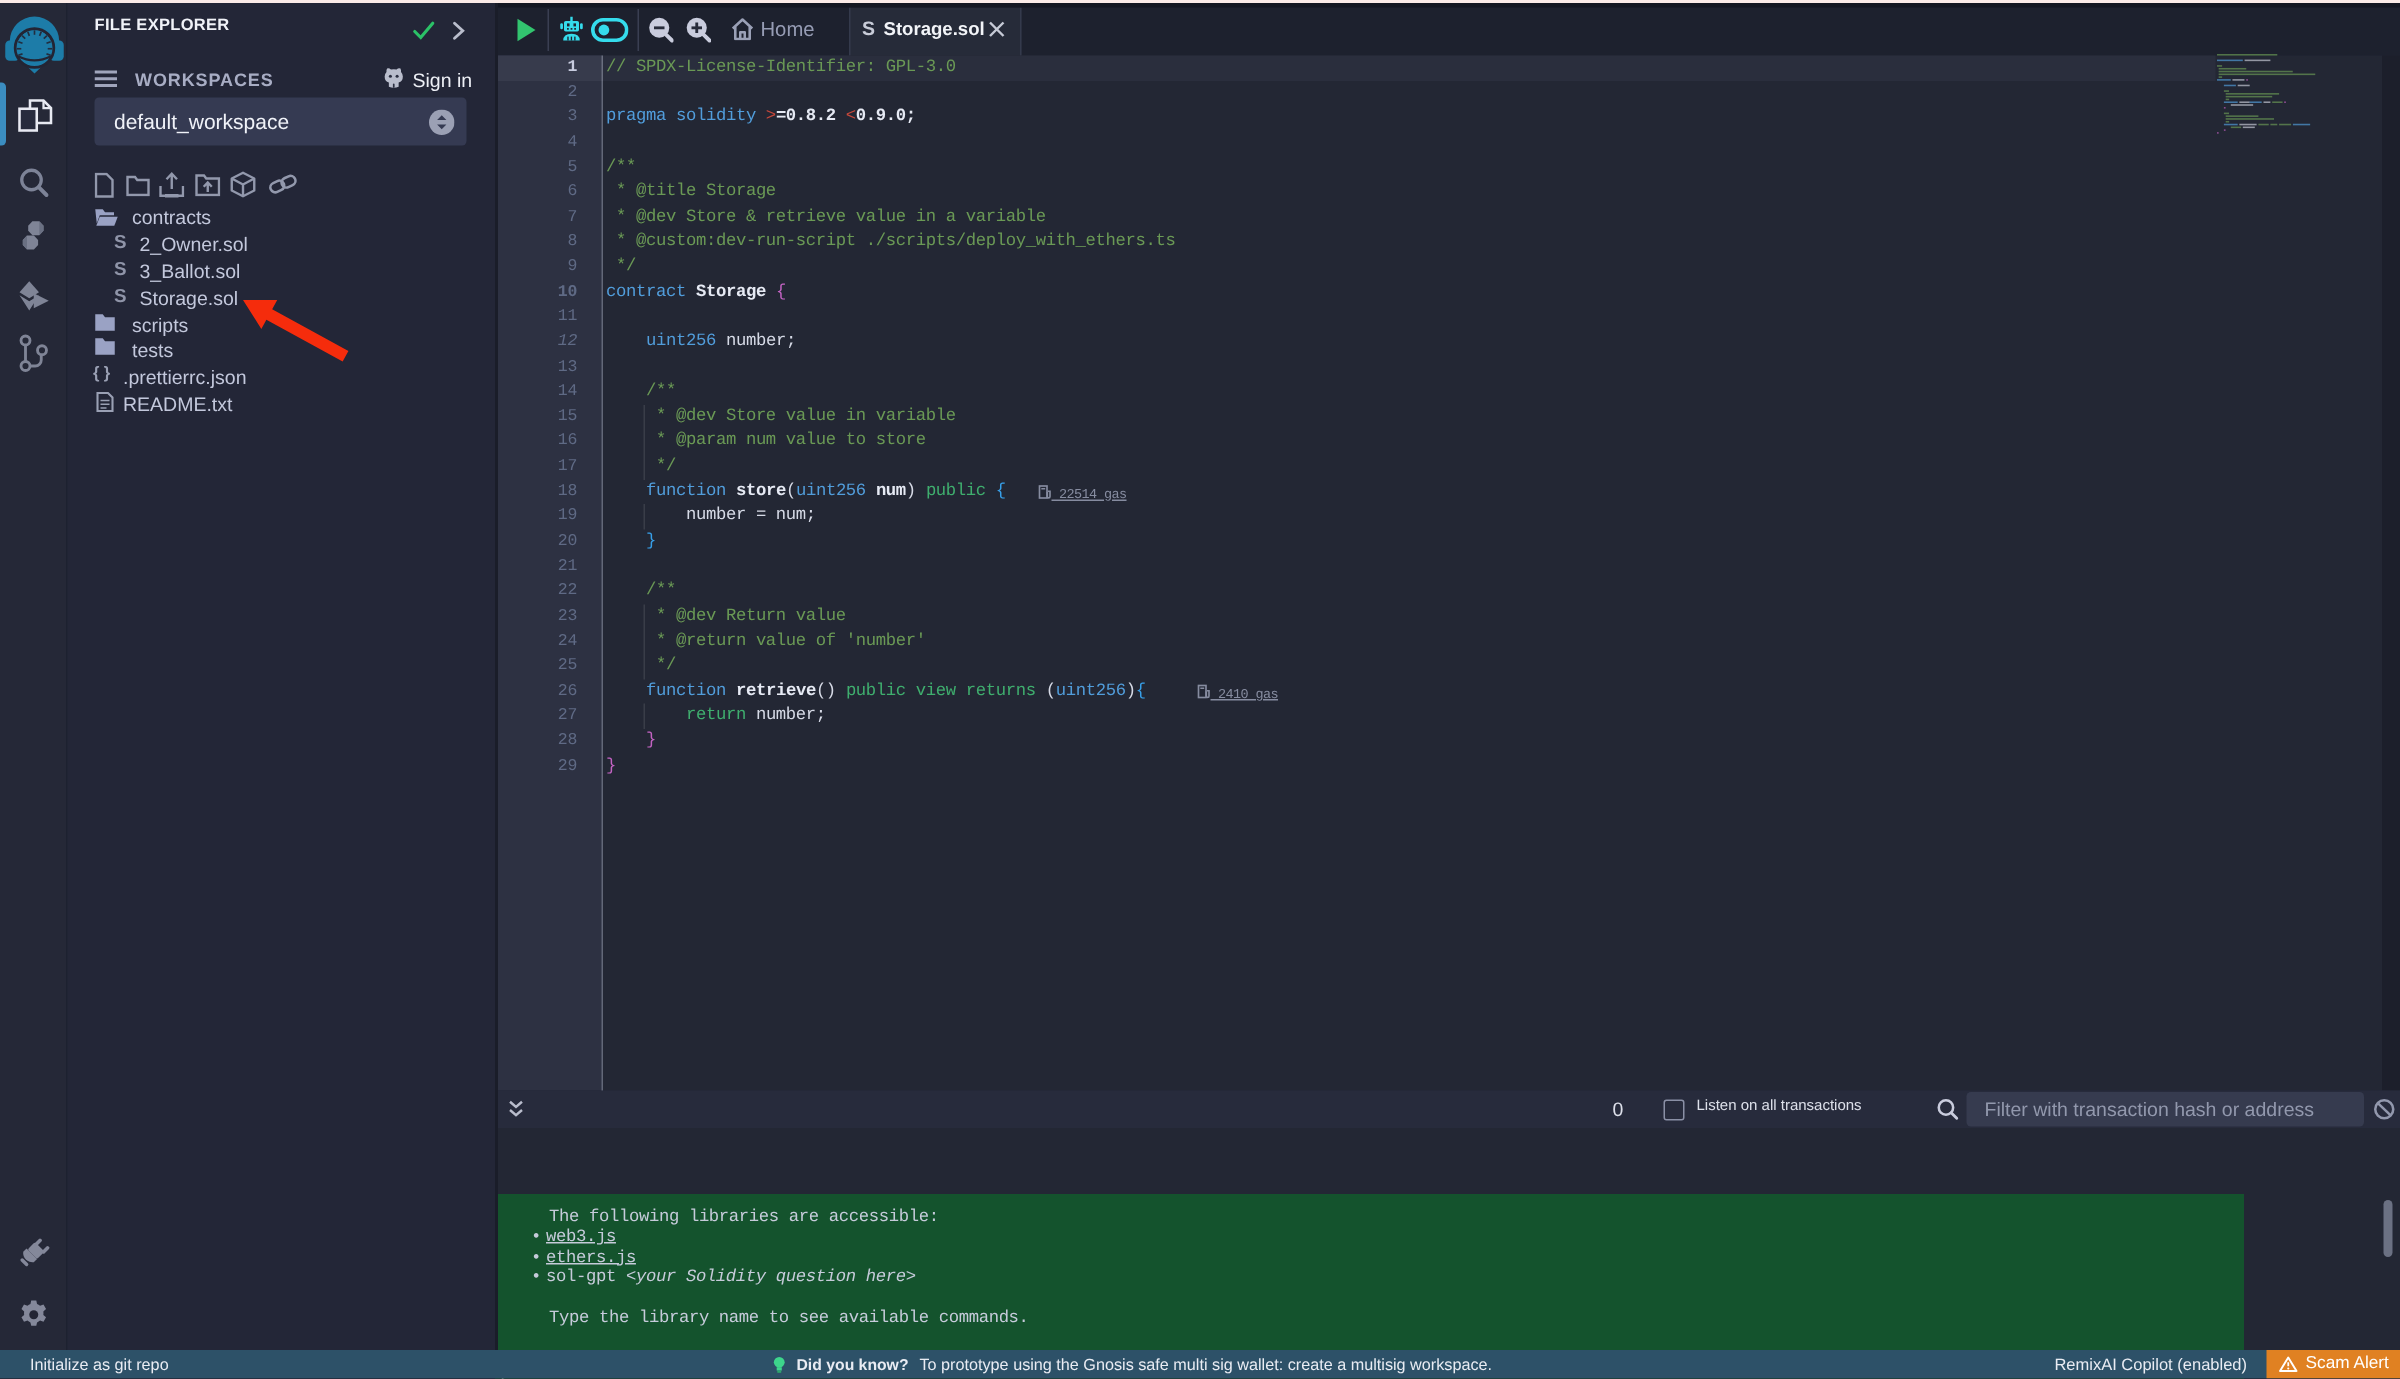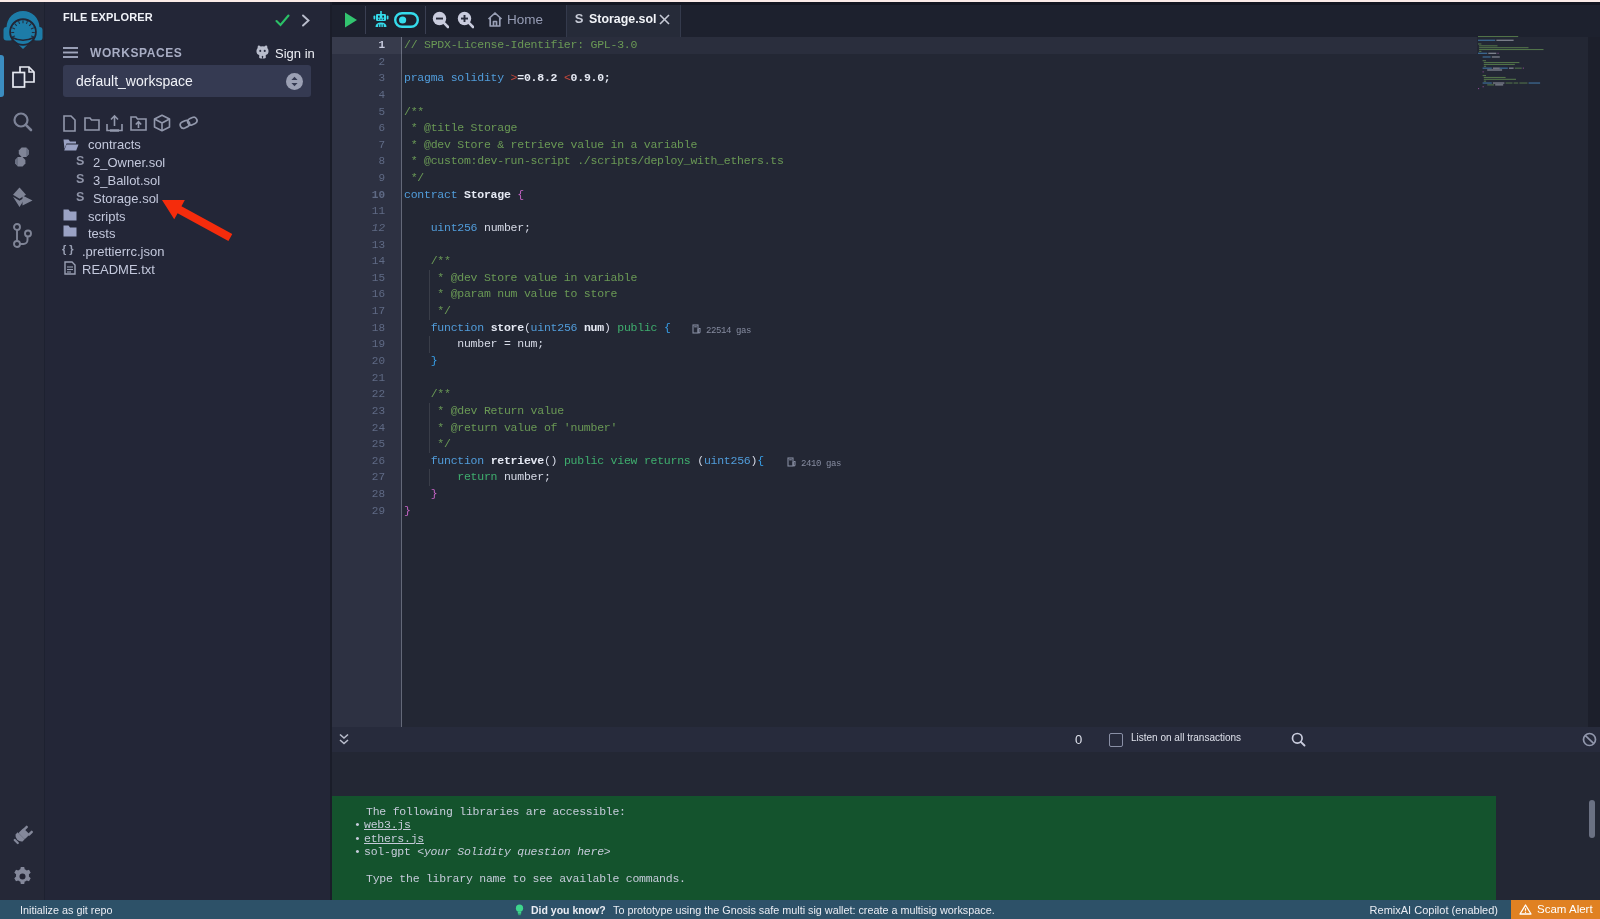--- a/index.html
+++ b/index.html
@@ -14,21 +14,21 @@
   #statusbar{left:0;top:900px;width:1600px;height:19px;background:#2d5168;color:#e9ecf3;font-size:10.8px;}
   
   .cg{color:#6a9955;} 
   .kb{color:#519ddb;} 
   .kg{color:#3fae6e;} 
   .pp{color:#c263c2;} 
   .bb{color:#379fe8;} 
   .wh{color:#d6dae6;}
   .wb{color:#e6eaf4;font-weight:bold;}
   .rd{color:#c7483b;}
-  .gas{color:#868ca0;font-size:9px;letter-spacing:-0.4px;}
+  .gas{color:#868ca0;font-size:9px;letter-spacing:-0.4px;text-decoration:underline;}
   .codeline{position:absolute;left:74px;white-space:pre;font-family:"Liberation Mono",monospace;
             font-size:11.5px;letter-spacing:-0.24px;height:17px;line-height:17px;color:#d6dae6;}
   .gut{position:absolute;left:0;width:55px;z-index:3;text-align:right;font-family:"Liberation Mono",monospace;
        font-size:11px;line-height:17px;height:17px;color:#5f6a85;}
   .trow{position:absolute;height:18px;line-height:18px;font-size:13px;color:#c3c8dc;}
   .tl{position:absolute;white-space:pre;font-family:"Liberation Mono",monospace;font-size:11.5px;
       letter-spacing:-0.24px;height:13.5px;line-height:13.5px;color:#c6cbda;}
   .codeline{height:16.63px;line-height:16.63px;}
   .gut{height:16.63px;line-height:16.63px;}
 </style>
@@ -359,21 +359,21 @@
   <div class="codeline" style="top:467.4px">        <span class="kg">return</span><span class="wh"> number;</span></div>
   <div class="codeline" style="top:484.0px">    <span class="pp">}</span></div>
   <div class="codeline" style="top:500.6px"><span class="pp">}</span></div>
   <div class="abs" style="left:362px;top:317.7px;height:16.6px;line-height:16.6px;white-space:nowrap"><span style="font-family:'Liberation Mono',monospace" class="gas"><svg style="vertical-align:-1px" width="9" height="10" viewBox="0 0 9 10">
             <g fill="none" stroke="#868ca0" stroke-width="1.1">
               <rect x="1" y="1" width="5" height="8"></rect>
               <line x1="2.2" y1="2.8" x2="4.8" y2="2.8"></line>
               <path d="M6.5 4.5 h1.5 v3.5 a0.9 0.9 0 0 1 -1.8 0 V5"></path>
             </g>
           </svg> 22514 gas</span></div>
-  <div class="abs" style="left:457px;top:450.8px;height:16.6px;line-height:16.6px;white-space:nowrap"><span style="font-family:'Liberation Mono',monospace" class="gas"><svg style="vertical-align:-1px" width="9" height="10" viewBox="0 0 9 10">
+  <div class="abs" style="left:468px;top:450.8px;height:16.6px;line-height:16.6px;white-space:nowrap"><span style="font-family:'Liberation Mono',monospace" class="gas"><svg style="vertical-align:-1px" width="9" height="10" viewBox="0 0 9 10">
             <g fill="none" stroke="#868ca0" stroke-width="1.1">
               <rect x="1" y="1" width="5" height="8"></rect>
               <line x1="2.2" y1="2.8" x2="4.8" y2="2.8"></line>
               <path d="M6.5 4.5 h1.5 v3.5 a0.9 0.9 0 0 1 -1.8 0 V5"></path>
             </g>
           </svg> 2410 gas</span></div>
   <svg class="abs" style="left:1147px;top:34px" width="111" height="60" viewBox="0 0 111 60">
         <rect x="1.0" y="0.0" width="40.2" height="1.05" fill="#6a9955" opacity="0.68"></rect>
         <rect x="1.0" y="3.72" width="17.2" height="1.05" fill="#519ddb" opacity="0.68"></rect>
         <rect x="19.4" y="3.72" width="17.2" height="1.05" fill="#c9cdd9" opacity="0.68"></rect>
@@ -423,20 +423,23 @@
           <path d="M2 7 L6 10.5 L10 7"></path>
         </g>
     </svg>
     <div class="abs" style="left:745px;top:5px;font-size:13px;color:#dde0ea">0</div>
     <div class="abs" style="left:779px;top:5.5px;width:12px;height:12px;border:1.4px solid #8a90a6;border-radius:2px"></div>
     <div class="abs" style="left:801px;top:5px;font-size:10px;color:#dde0ea">Listen on all transactions</div>
     <svg class="abs" style="left:961px;top:5px" width="15" height="15" viewBox="0 0 15 15">
       <circle cx="6.3" cy="6.3" r="4.8" fill="none" stroke="#c9ccdd" stroke-width="1.7"></circle>
       <line x1="9.8" y1="9.8" x2="13.5" y2="13.5" stroke="#c9ccdd" stroke-width="1.9" stroke-linecap="round"></line>
     </svg>
+    <div class="abs" style="left:981px;top:1px;width:265px;height:23px;background:#363b4f;border-radius:3px">
+      <div style="margin:4px 0 0 12px;font-size:13px;color:#9298ad">Filter with transaction hash or address</div>
+    </div>
     <svg class="abs" style="left:1252px;top:5px" width="15" height="15" viewBox="0 0 15 15">
       <circle cx="7.5" cy="7.5" r="6" fill="none" stroke="#9298ad" stroke-width="1.7"></circle>
       <line x1="3.4" y1="3.6" x2="11.6" y2="11.4" stroke="#9298ad" stroke-width="1.7"></line>
     </svg>
   </div>
   <div class="abs" id="terminal" style="left:0;top:794px;width:1166px;height:148px;background:#14532d">
     <div class="tl" style="top:8.5px;left:36px">The following libraries are accessible:</div>
     <div class="tl" style="top:22px;left:24px">•</div>
     <div class="tl" style="top:22px;left:34px"><span style="text-decoration:underline">web3.js</span></div>
     <div class="tl" style="top:35.5px;left:24px">•</div>

